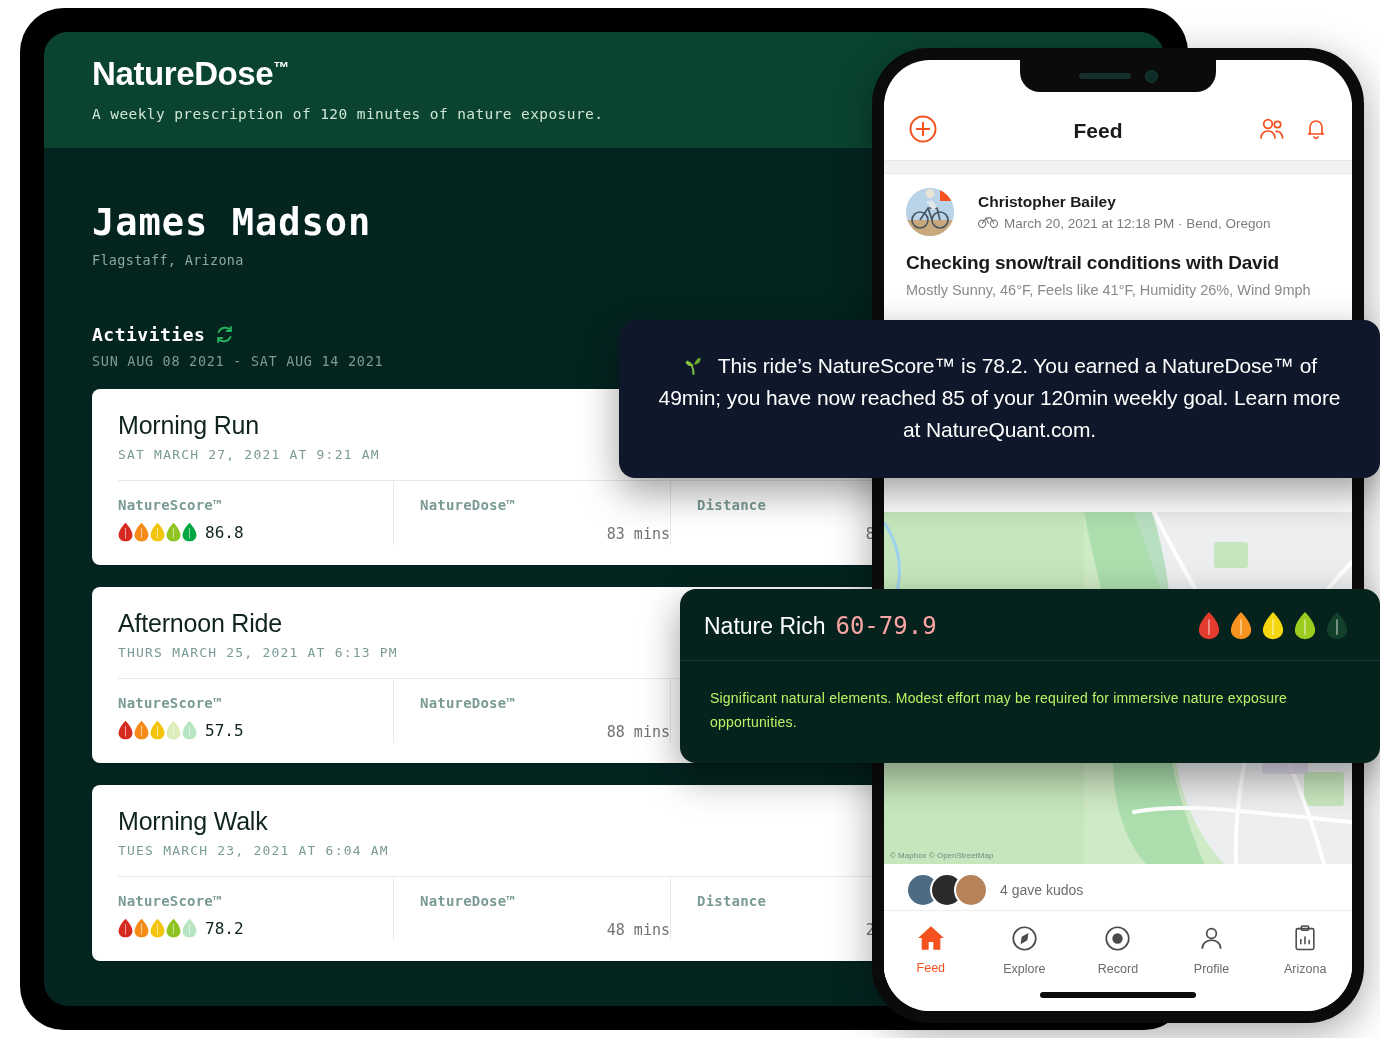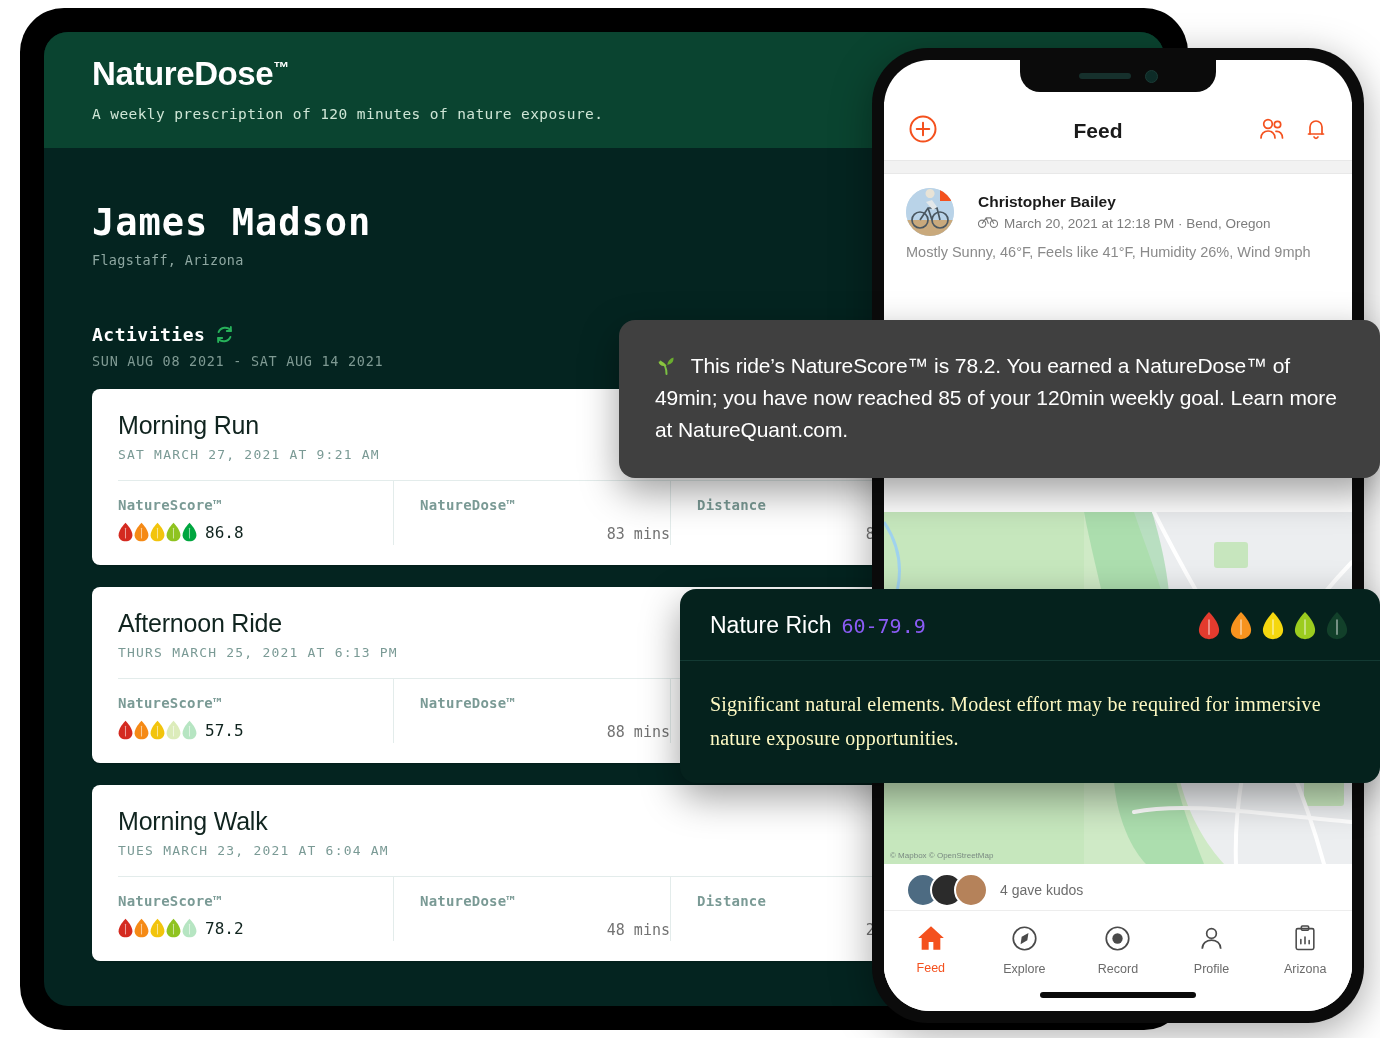--- a/index.html
+++ b/index.html
@@ -196,49 +196,50 @@
   .tab-label{font-size:12.5px;color:#6b6b6b;}
   .tab.active .tab-label{color:#f4511e;}
   .home-ind{
     position:absolute;left:50%;transform:translateX(-50%);bottom:13px;
     width:156px;height:6px;border-radius:3px;background:#0b0b0b;
   }
 
   
   .tooltip{
     position:absolute;left:619px;top:320px;width:761px;
-    background:#404040;border-radius:16px;padding:30px 36px 32px 36px;
+    background:#0f172a;border-radius:16px;padding:30px 36px 32px 36px;
     box-sizing:border-box;z-index:40;
     box-shadow:0 14px 38px rgba(0,0,0,.38);
+    text-align:center;
   }
   .tooltip-text{
     color:#ffffff;font-size:21px;line-height:1.52;letter-spacing:-0.1px;
   }
   .sprout{margin-right:6px;}
 
   .naturerich{
     position:absolute;left:680px;top:589px;width:700px;
     background:#05221d;border-radius:16px;z-index:41;
     box-shadow:0 14px 38px rgba(0,0,0,.38);
   }
   .nr-head{
     display:flex;align-items:center;justify-content:space-between;
-    padding:22px 32px 20px 30px;border-bottom:1px solid #133a33;
+    padding:22px 32px 20px 24px;border-bottom:1px solid #133a33;
   }
   .nr-title{display:flex;align-items:baseline;gap:10px;}
   .nr-name{color:#ffffff;font-size:23px;font-weight:500;}
   .nr-range{
-    color:#8b5cf6;font-size:20px;
+    color:#fca5a5;font-size:24px;
     font-family:"DejaVu Sans Mono","Liberation Mono",monospace;
   }
   .nr-leaves{display:flex;gap:10px;align-items:center;}
   .nr-body{
-    padding:26px 32px 28px 30px;color:#fef9c3;
-    font-family:Liberation Serif, serif;
-    font-size:20px;line-height:1.7;letter-spacing:0.2px;
+    padding:26px 32px 28px 30px;color:#bef264;
+    font-family:Liberation Sans, sans-serif;
+    font-size:14px;line-height:1.7;letter-spacing:0.2px;
   }
 </style>
 </head>
 <body>
 
 <div class="stage">
 
   <div class="tablet">
     <div class="tablet-screen">
 
@@ -515,20 +516,21 @@
                 <svg width="20" height="13" viewBox="0 0 22 14" fill="none" stroke="#7c7c7c" stroke-width="1.2">
                   <circle cx="4.5" cy="9.5" r="4"></circle>
                     <circle cx="17.5" cy="9.5" r="4"></circle>
                   <path d="M4.5 9.5 L9 3 L14 3 L17.5 9.5 M9 3 L11.5 9.5"></path>
                 </svg>
               </span>
               <span>March 20, 2021 at 12:18 PM · Bend, Oregon</span>
             </div>
           </span>
         </div>
+        <h5 class="post-title">Checking snow/trail conditions with David</h5>
         <p class="post-weather">Mostly Sunny, 46°F, Feels like 41°F, Humidity 26%, Wind 9mph</p>
       </div>
 
       <div class="map">
         <svg width="468" height="352" viewBox="0 0 468 352" preserveAspectRatio="none">
           <rect width="468" height="352" fill="#cfeac6"></rect>
           <path d="M0 0 H200 V352 H0 Z" fill="#c6e7bd"></path>
           <path d="M250 0 C270 60 300 120 290 200 C285 280 320 330 340 352 L468 352 L468 0 Z" fill="#eceef0"></path>
           <path d="M200 0 C215 80 240 140 230 230 C224 300 250 340 262 352 L320 352 C300 300 275 240 285 160 C292 90 280 40 268 0 Z" fill="#8fd49a" opacity=".55"></path>
           <g fill="#bfe5b2" opacity=".8">

